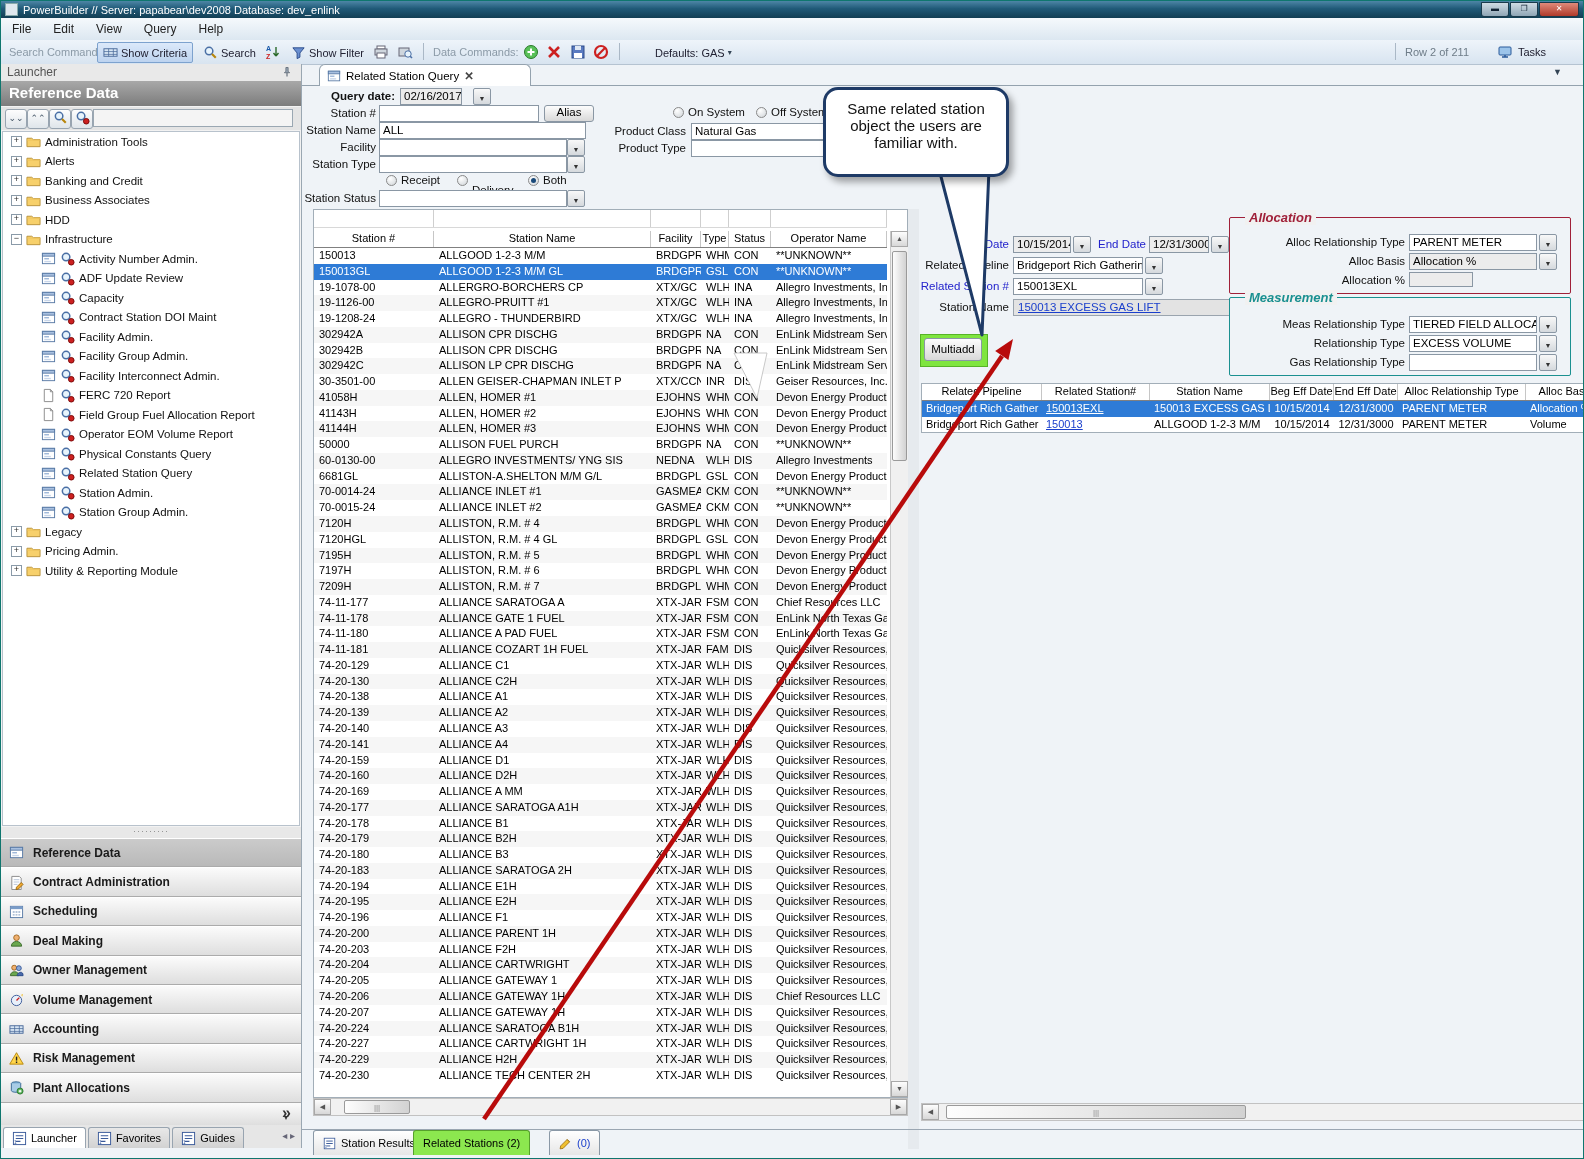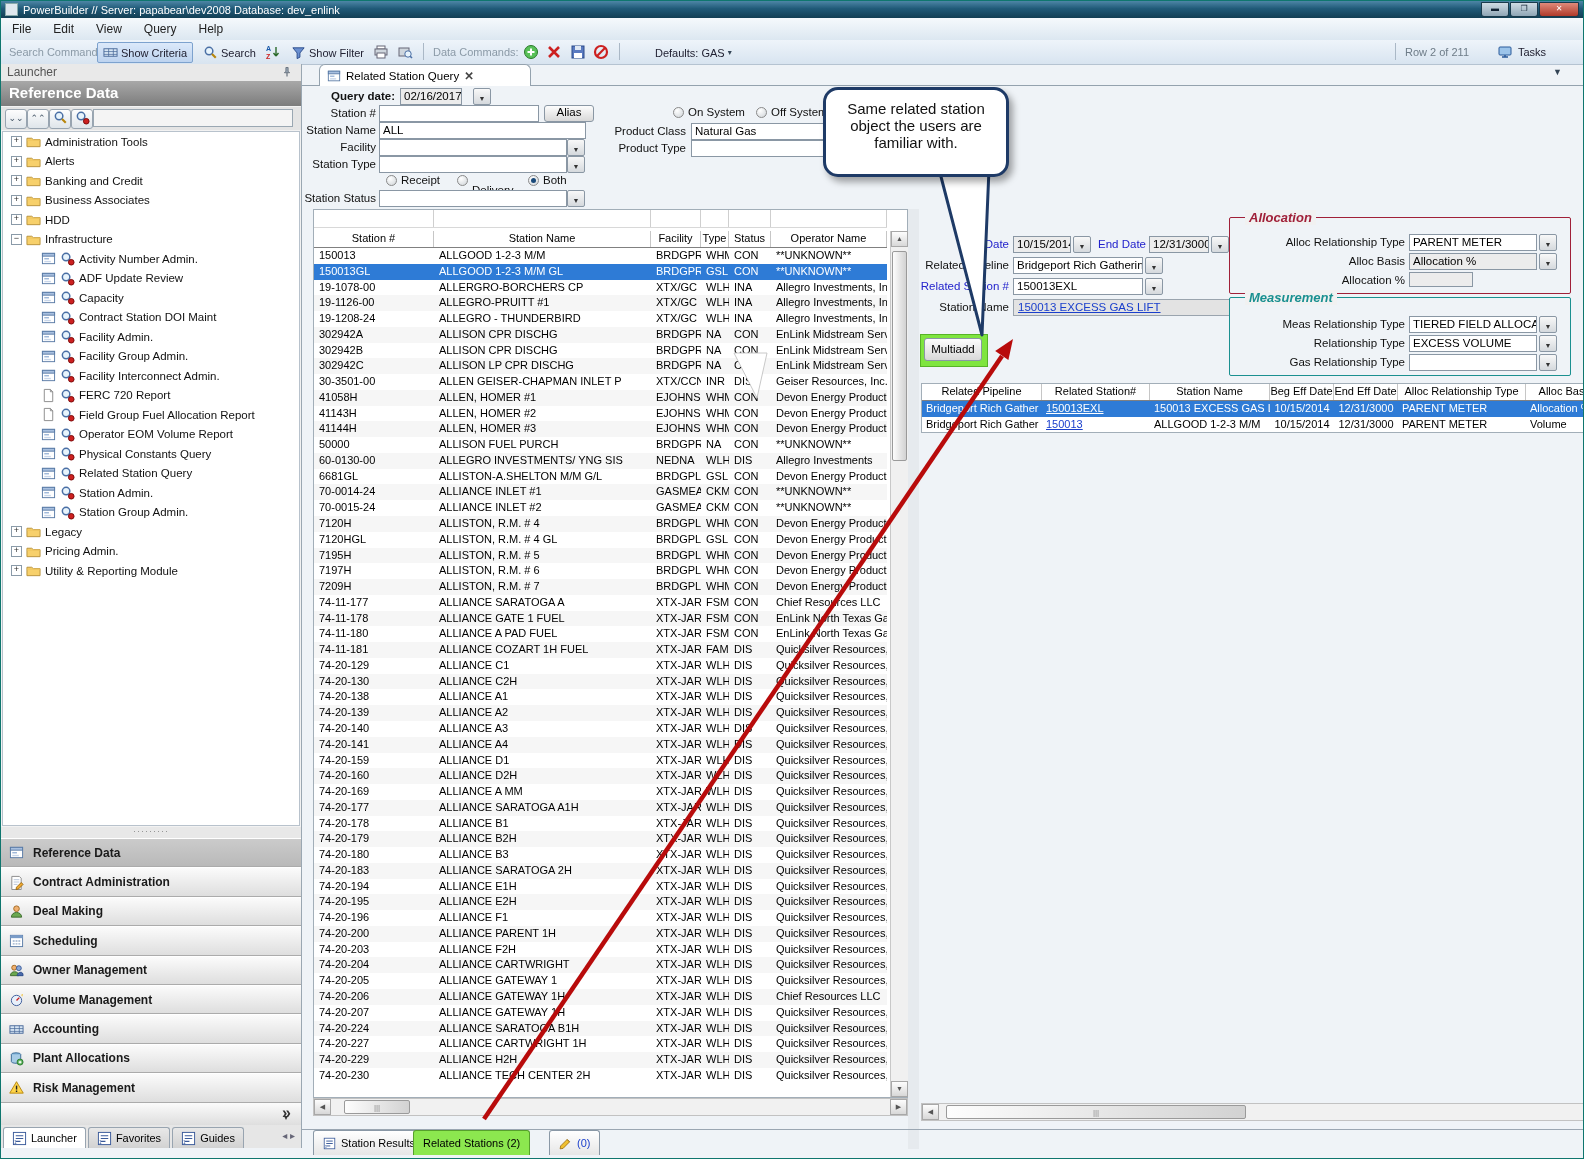--- a/index.html
+++ b/index.html
@@ -548,32 +548,32 @@
         <div class="section-bar">
           <span class="ic"><svg viewBox="0 0 16 16">
               <path d="M3 1.5h8l2 2v12H3z" fill="#fff" stroke="#8a8a8a"></path>
               <path d="M5 5h6M5 7.5h6M5 10h4" stroke="#b8c4d8"></path>
               <path d="M8 13l5-5 2 2-5 5-2.5.5z" fill="#f0a830" stroke="#9a6a10"></path>
             </svg></span>
           <span class="nosel">Contract Administration</span>
         </div>
         <div class="section-bar">
           <span class="ic"><svg viewBox="0 0 16 16">
-              <circle cx="8" cy="5" r="3" fill="#f0b070" stroke="#a06820"></circle>
-              <path d="M2.5 14c0-3 2.5-5 5.5-5s5.5 2 5.5 5z" fill="#6aa84f" stroke="#3d6b2e"></path>
-            </svg></span>
-          <span class="nosel">Deal Making</span>
-        </div>
-        <div class="section-bar">
-          <span class="ic"><svg viewBox="0 0 16 16">
               <rect x="1.5" y="2.5" width="13" height="12" fill="#fff" stroke="#5a7ba6"></rect>
               <rect x="1.5" y="2.5" width="13" height="3" fill="#7a9cc8"></rect>
               <path d="M4 8.5h2M7 8.5h2M10 8.5h2M4 11.5h2M7 11.5h2M10 11.5h2" stroke="#9ab0cc" stroke-width="1.4"></path>
             </svg></span>
           <span class="nosel">Scheduling</span>
+        </div>
+        <div class="section-bar">
+          <span class="ic"><svg viewBox="0 0 16 16">
+              <circle cx="8" cy="5" r="3" fill="#f0b070" stroke="#a06820"></circle>
+              <path d="M2.5 14c0-3 2.5-5 5.5-5s5.5 2 5.5 5z" fill="#6aa84f" stroke="#3d6b2e"></path>
+            </svg></span>
+          <span class="nosel">Deal Making</span>
         </div>
         <div class="section-bar">
           <span class="ic"><svg viewBox="0 0 16 16">
               <circle cx="5.5" cy="5" r="2.6" fill="#f0b070" stroke="#a06820"></circle>
               <circle cx="10.5" cy="5.5" r="2.6" fill="#88a8d8" stroke="#3a5a9a"></circle>
               <path d="M1.5 13.5c0-2.6 2-4.2 4.5-4.2s4.5 1.6 4.5 4.2z" fill="#6aa84f" stroke="#3d6b2e"></path>
               <path d="M8.6 13.5c.3-2.2 1.8-3.6 4-3.6 1.4 0 2.4.8 2.4 3.6z" fill="#4a6aaa" stroke="#2a4a8a"></path>
             </svg></span>
           <span class="nosel">Owner Management</span>
         </div>
@@ -587,34 +587,34 @@
         </div>
         <div class="section-bar">
           <span class="ic"><svg viewBox="0 0 16 16">
               <rect x="1" y="4" width="14" height="8" fill="#d8e6f4" stroke="#4a6a9a"></rect>
               <path d="M1 7h14M1 10h14M6 4v8M11 4v8" stroke="#4a6a9a" stroke-width="0.8" fill="none"></path>
             </svg></span>
           <span class="nosel">Accounting</span>
         </div>
         <div class="section-bar">
           <span class="ic"><svg viewBox="0 0 16 16">
+              <path d="M8 1.8 15.2 14H.8z" fill="#FFD54A" stroke="#B8860B"></path>
+              <rect x="7.3" y="6" width="1.5" height="4.2" fill="#222"></rect>
+              <rect x="7.3" y="11.2" width="1.5" height="1.6" fill="#222"></rect>
+            </svg></span>
+          <span class="nosel">Risk Management</span>
+        </div>
+        <div class="section-bar">
+          <span class="ic"><svg viewBox="0 0 16 16">
               <ellipse cx="7.5" cy="3.8" rx="5" ry="1.9" fill="#7fb2d8" stroke="#3a6a94"></ellipse>
               <path d="M2.5 3.8v7.4c0 1.1 2.2 1.9 5 1.9s5-.8 5-1.9V3.8" fill="#a8cce6" stroke="#3a6a94"></path>
               <circle cx="11.8" cy="11.8" r="3.2" fill="#58b058" stroke="#2e7d32"></circle>
               <path d="M11.8 10.3v3M10.3 11.8h3" stroke="#fff" stroke-width="1.2"></path>
             </svg></span>
           <span class="nosel">Plant Allocations</span>
-        </div>
-        <div class="section-bar">
-          <span class="ic"><svg viewBox="0 0 16 16">
-              <path d="M8 1.8 15.2 14H.8z" fill="#FFD54A" stroke="#B8860B"></path>
-              <rect x="7.3" y="6" width="1.5" height="4.2" fill="#222"></rect>
-              <rect x="7.3" y="11.2" width="1.5" height="1.6" fill="#222"></rect>
-            </svg></span>
-          <span class="nosel">Risk Management</span>
         </div>
       </div>
     <div id="lp-chevron">
       <span style="position:absolute;right:10px;top:1px;font-weight:bold">»</span>
       <span style="position:absolute;right:13px;top:10px;font-size:8px">▾</span>
     </div>
     <div id="lp-tabs">
         <div class="lp-tab active">
           <span class="ic"><svg viewBox="0 0 16 16">
               <rect x="1.5" y="1.5" width="13" height="13" fill="#fff" stroke="#3a5a9a"></rect>

